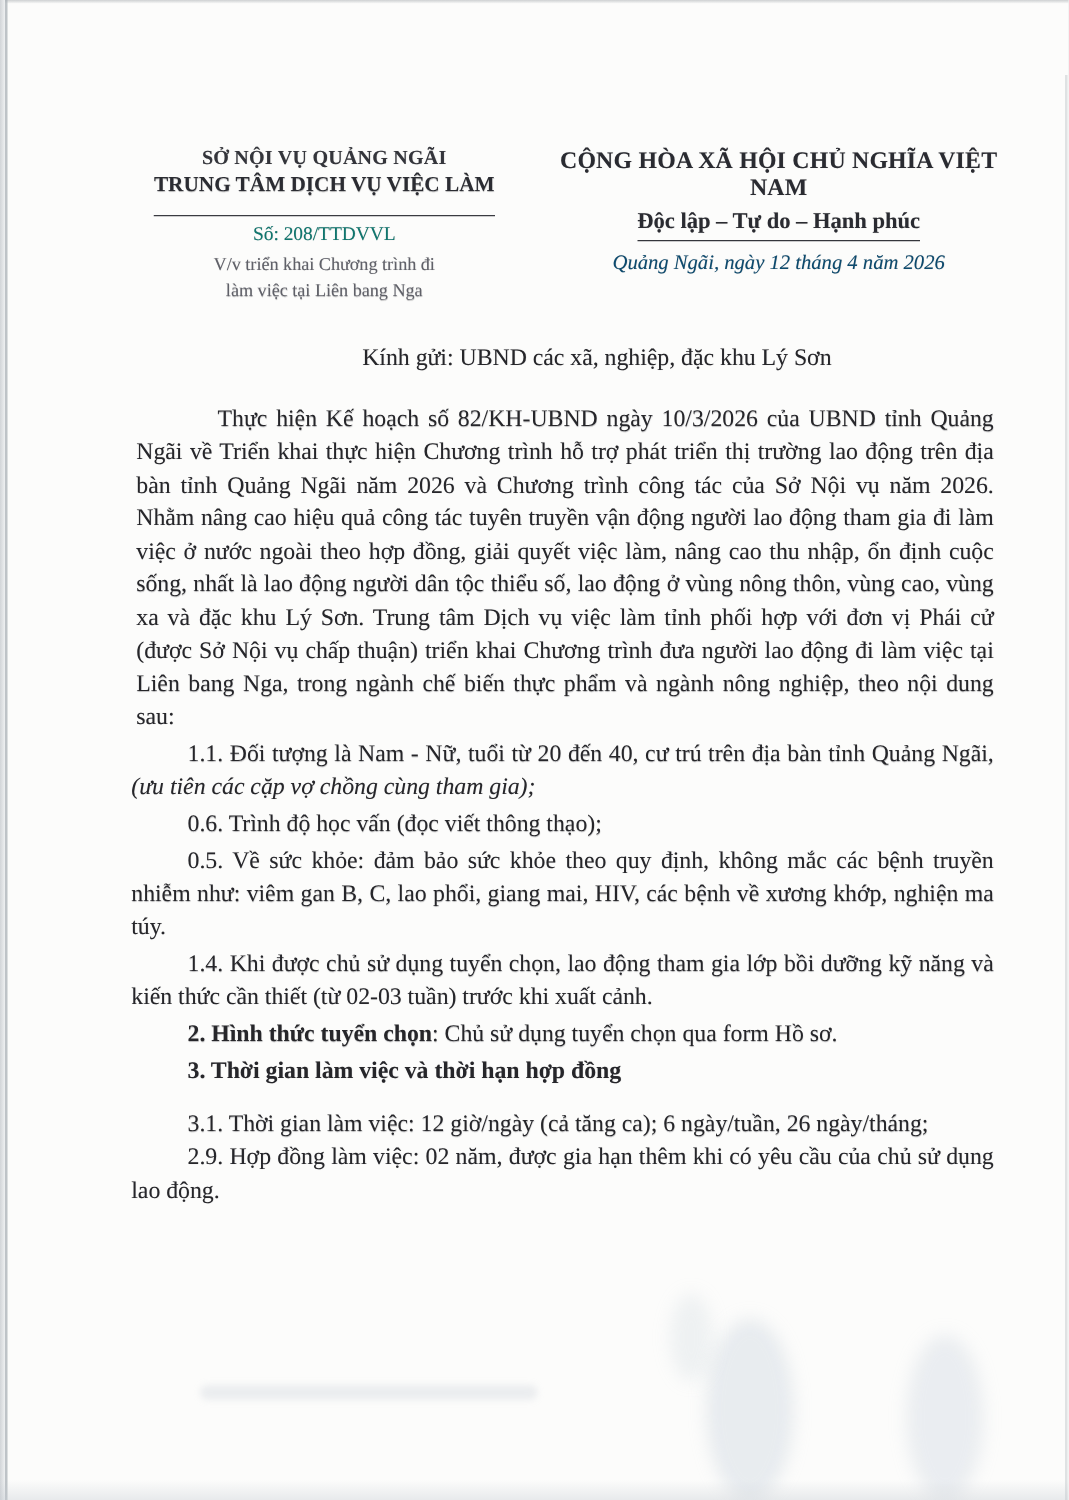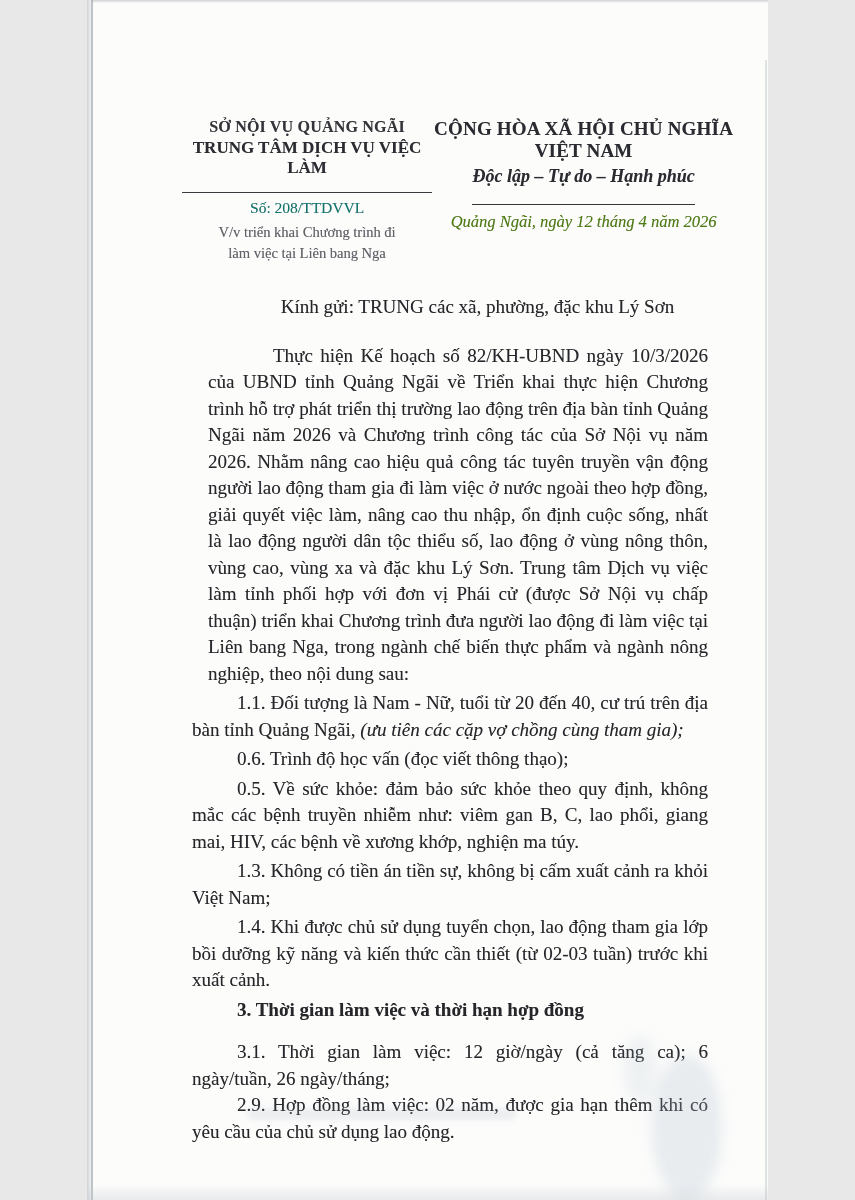--- a/index.html
+++ b/index.html
@@ -1,17 +1,17 @@
 <!DOCTYPE html>
 <html><head>
 <meta charset="utf-8">
 <style>
   html,body { margin:0; padding:0; background:#e8e8e8; }
   .page {
-    position:relative; width:681px; height:1200px; margin:0 auto;
+    position:relative; width:855px; height:1200px; margin:0 auto;
     background:#fcfcfb; overflow:hidden;
     font-family:"Liberation Serif","DejaVu Serif",serif;
     color:#26262a;
   }
   
   .scan-edge-top   { position:absolute; left:0; top:0; width:100%; height:3px;
                      background:linear-gradient(to bottom, rgba(150,155,160,.45), rgba(150,155,160,0)); }
   .scan-edge-left-shade { position:absolute; left:0; top:0; bottom:0; width:4px;
                      background:linear-gradient(to right,#d2d5d8,#eef0f1); }
   .scan-edge-left  { position:absolute; left:4px; top:0; bottom:0; width:2px; background:#aab0b6; opacity:.75; }
@@ -30,28 +30,28 @@
                 text-shadow:0.2px 0.2px 0.6px rgba(40,40,45,.32); }
   .hl { width:332px; text-align:center; }
   .hl-parent { font-weight:bold; font-size:16px; letter-spacing:.2px; color:#34353b; }
   .hl-name   { font-weight:bold; font-size:17px; margin-top:2px; color:#2b2c32; }
   .hl-name span { display:inline-block; border-bottom:1.6px solid #3a3b41; padding-bottom:14px; }
   .hl-number { font-size:15.5px; margin-top:6px; color:#0f766e; }
   .hl-subject { font-size:14.5px; line-height:21px; margin-top:5px; color:#606169; }
   .hr { width:402px; text-align:center; }
   .hr-country { font-weight:bold; font-size:19px; letter-spacing:.2px; color:#2a2b31; }
   .hr-motto   { font-weight:bold; font-size:18px; margin-top:4px; color:#2a2b31; }
-  .hr-motto span { display:inline-block; border-bottom:1.6px solid #35363c; padding-bottom:17px;font-style:italic; }
-  .hr-date    { font-style:italic; font-size:16.5px; margin-top:7px; color:#4d7c0f; }
+  .hr-motto span { display:inline-block; border-bottom:1.6px solid #35363c; padding-bottom:5px; }
+  .hr-date    { font-style:italic; font-size:16.5px; margin-top:7px; color:#0c4a6e; }
 
   
   .doc-body { margin:30px 60px 0 105px; font-size:19px; line-height:26.5px;
               text-align:justify; text-shadow:0.2px 0.2px 0.6px rgba(40,40,45,.3); }
   .recipient { text-align:center; margin:0 0 0 55px; }
-  .para  { margin:22px 0 0 16px; text-indent:65px; }
+  .para  { margin:22px 0 0 4px; text-indent:65px; }
   .item  { margin:3px 0 0 0; text-indent:45px; }
   .item-tight { margin:0; text-indent:45px; }
   .item-31 { margin:16px 0 0 0; text-indent:45px; }
   .h-sec { font-weight:bold; margin:3px 0 0 0; text-indent:45px; text-align:left; }
   .b  { font-weight:bold; }
   .it { font-style:italic; }
 </style>
 </head>
 <body>
 
@@ -82,35 +82,35 @@
     <div class="hr">
       <div class="hr-country">CỘNG HÒA XÃ HỘI CHỦ NGHĨA VIỆT NAM</div>
       <div class="hr-motto">
         <span>Độc lập – Tự do – Hạnh phúc</span>
       </div>
       <div class="hr-date">Quảng Ngãi, ngày 12 tháng 4 năm 2026</div>
     </div>
   </header>
 
   <main class="doc-body">
-    <p class="recipient">Kính gửi: TRUNG các xã, phường, đặc khu Lý Sơn</p>
+    <p class="recipient">Kính gửi: UBND các xã, nghiệp, đặc khu Lý Sơn</p>
 
     <p class="para">Thực hiện Kế hoạch số 82/KH-UBND ngày 10/3/2026 của UBND tỉnh Quảng Ngãi về Triển khai thực hiện Chương trình hỗ trợ phát triển thị trường lao động trên địa bàn tỉnh Quảng Ngãi năm 2026 và Chương trình công tác của Sở Nội vụ năm 2026. Nhằm nâng cao hiệu quả công tác tuyên truyền vận động người lao động tham gia đi làm việc ở nước ngoài theo hợp đồng, giải quyết việc làm, nâng cao thu nhập, ổn định cuộc sống, nhất là lao động người dân tộc thiểu số, lao động ở vùng nông thôn, vùng cao, vùng xa và đặc khu Lý Sơn. Trung tâm Dịch vụ việc làm tỉnh phối hợp với đơn vị Phái cử (được Sở Nội vụ chấp thuận) triển khai Chương trình đưa người lao động đi làm việc tại Liên bang Nga, trong ngành chế biến thực phẩm và ngành nông nghiệp, theo nội dung sau:</p>
 
 
     <p class="item"><span>1.1. Đối tượng là Nam - Nữ, tuổi từ 20 đến 40, cư trú trên địa bàn tỉnh Quảng Ngãi, </span><span class="it">(ưu tiên các cặp vợ chồng cùng tham gia);</span></p>
 
     <p class="item">0.6. Trình độ học vấn (đọc viết thông thạo);</p>
 
     <p class="item">0.5. Về sức khỏe: đảm bảo sức khỏe theo quy định, không mắc các bệnh truyền nhiễm như: viêm gan B, C, lao phổi, giang mai, HIV, các bệnh về xương khớp, nghiện ma túy.</p>
 
-    <p class="item">1.3. Không có tiền án tiền sự, không bị cấm xuất cảnh ra khỏi Việt Nam;</p>
 
     <p class="item">1.4. Khi được chủ sử dụng tuyển chọn, lao động tham gia lớp bồi dưỡng kỹ năng và kiến thức cần thiết (từ 02-03 tuần) trước khi xuất cảnh.</p>
 
+    <p class="item"><span class="b">2. Hình thức tuyển chọn</span><span>: Chủ sử dụng tuyển chọn qua form Hồ sơ.</span></p>
 
     <p class="h-sec">3. Thời gian làm việc và thời hạn hợp đồng</p>
 
     <p class="item-31">3.1. Thời gian làm việc: 12 giờ/ngày (cả tăng ca); 6 ngày/tuần, 26 ngày/tháng;</p>
 
     <p class="item-tight">2.9. Hợp đồng làm việc: 02 năm, được gia hạn thêm khi có yêu cầu của chủ sử dụng lao động.</p>
   </main>
 
 </div>
 

